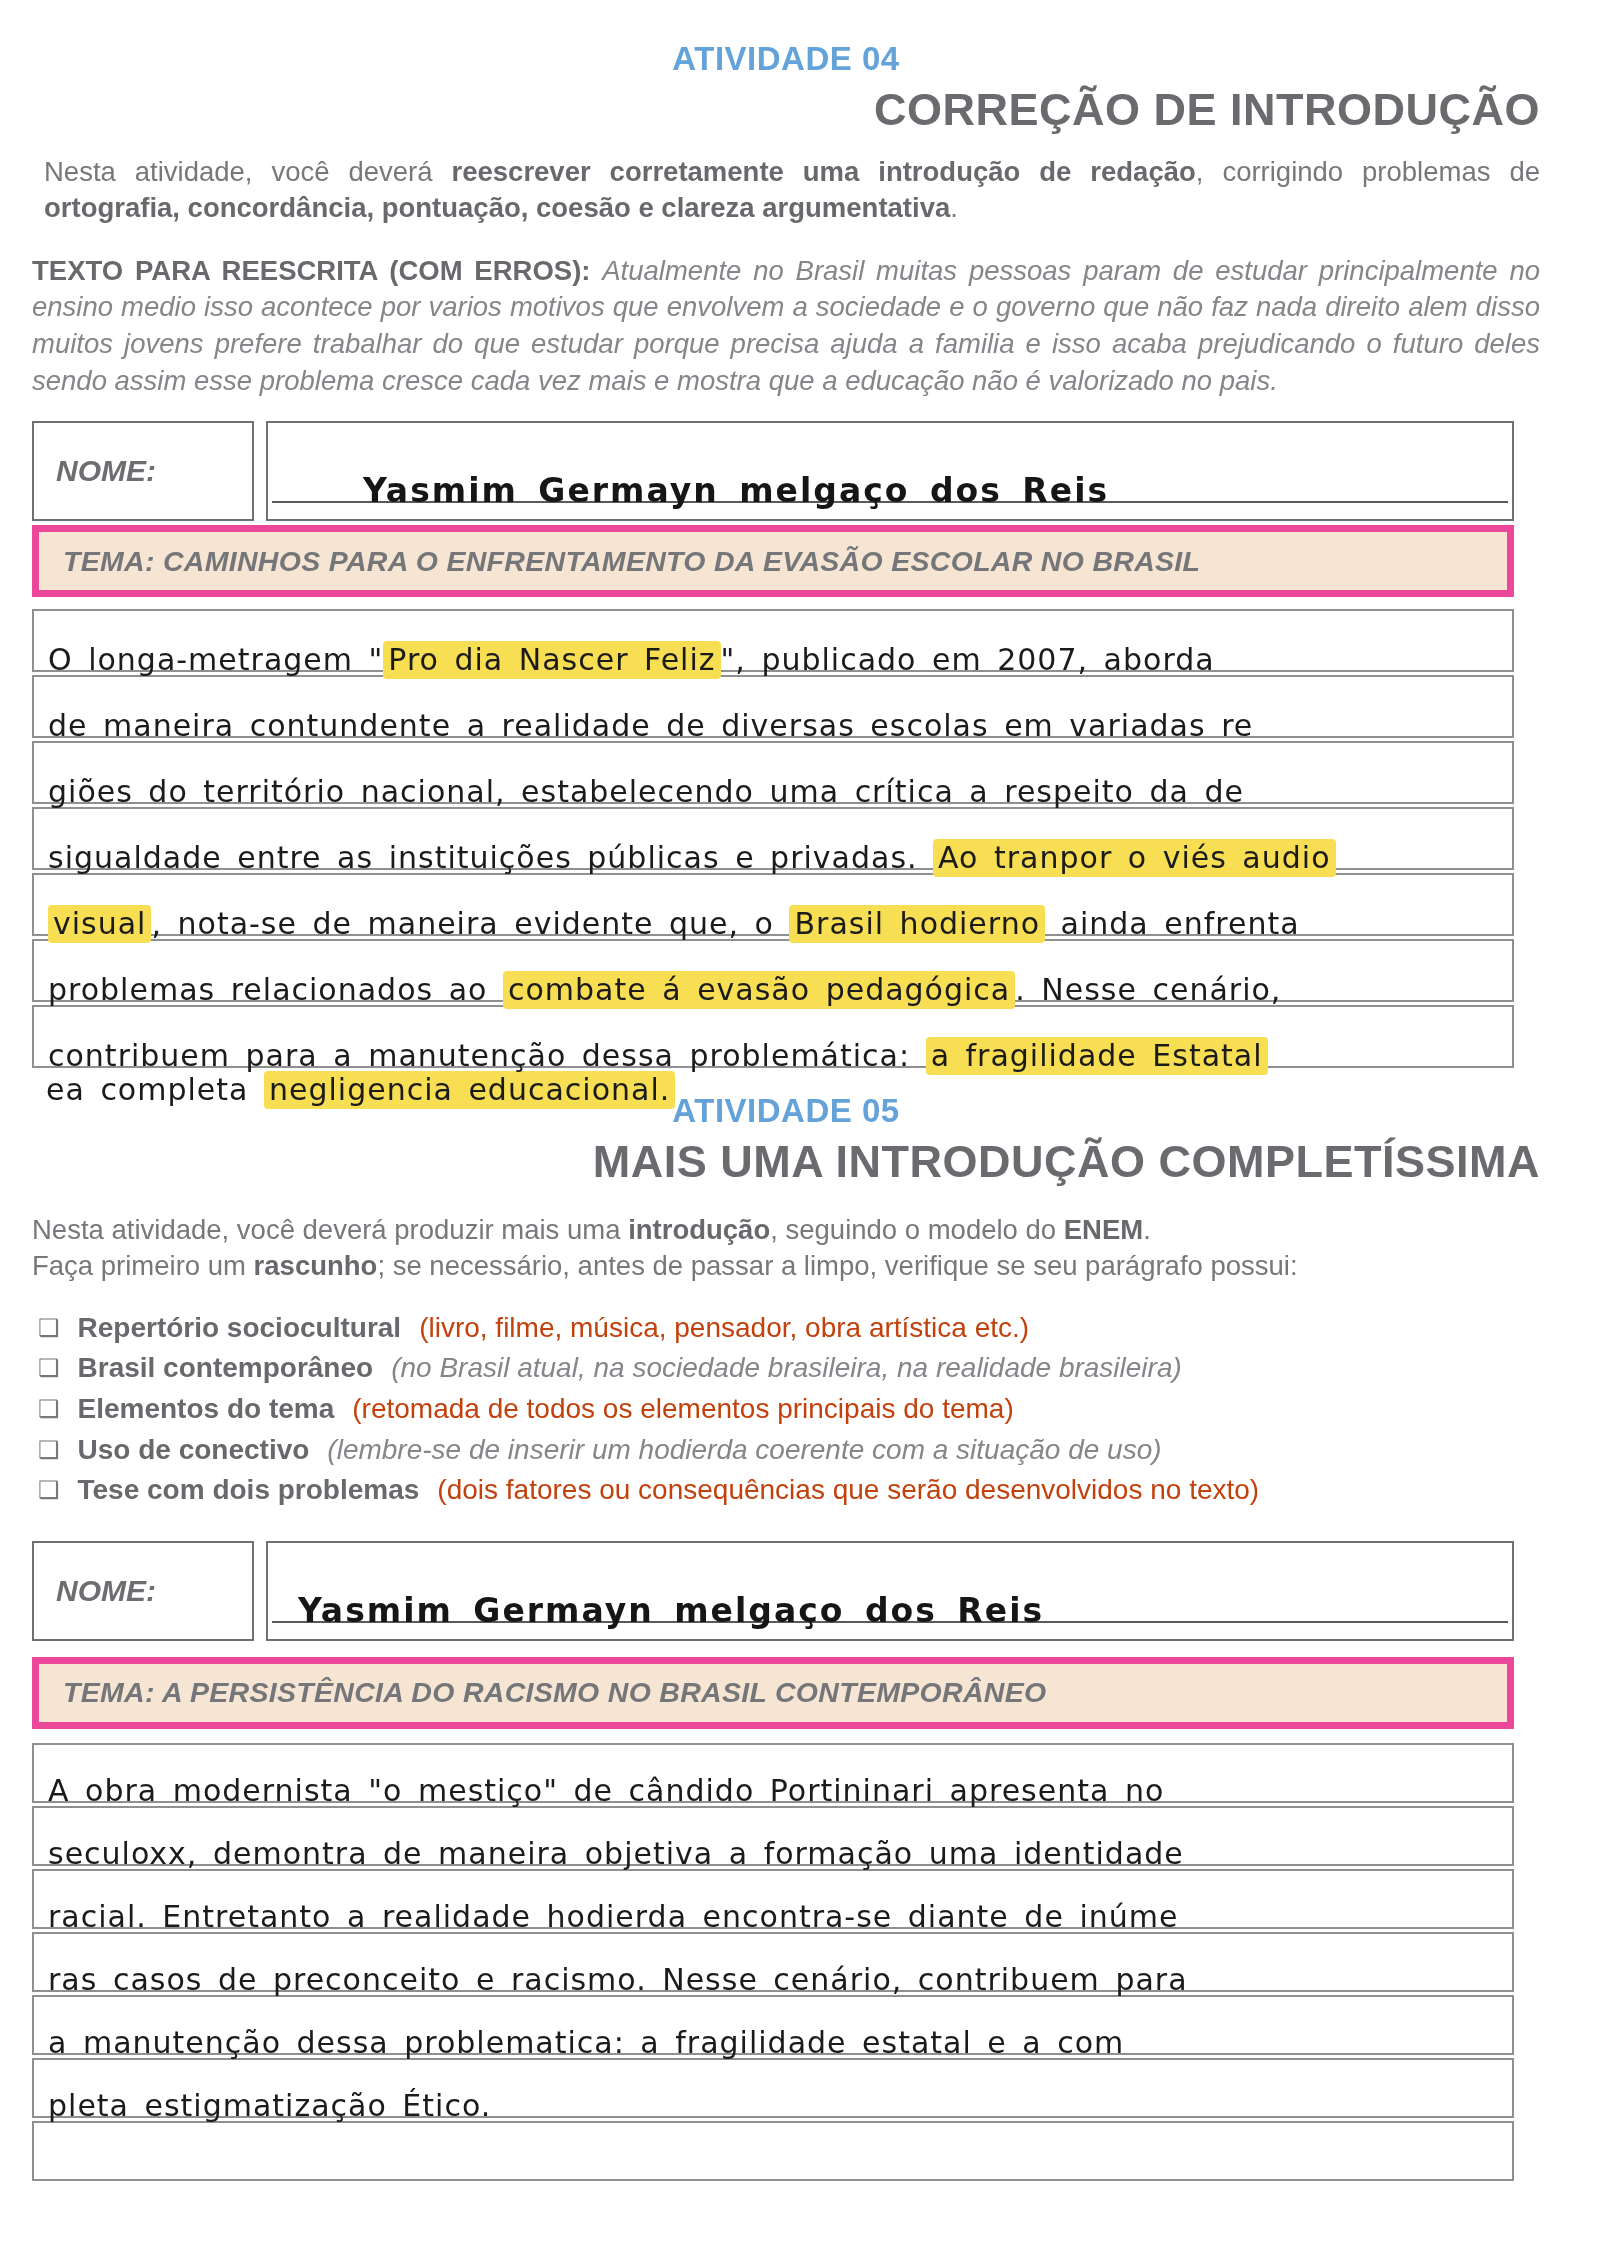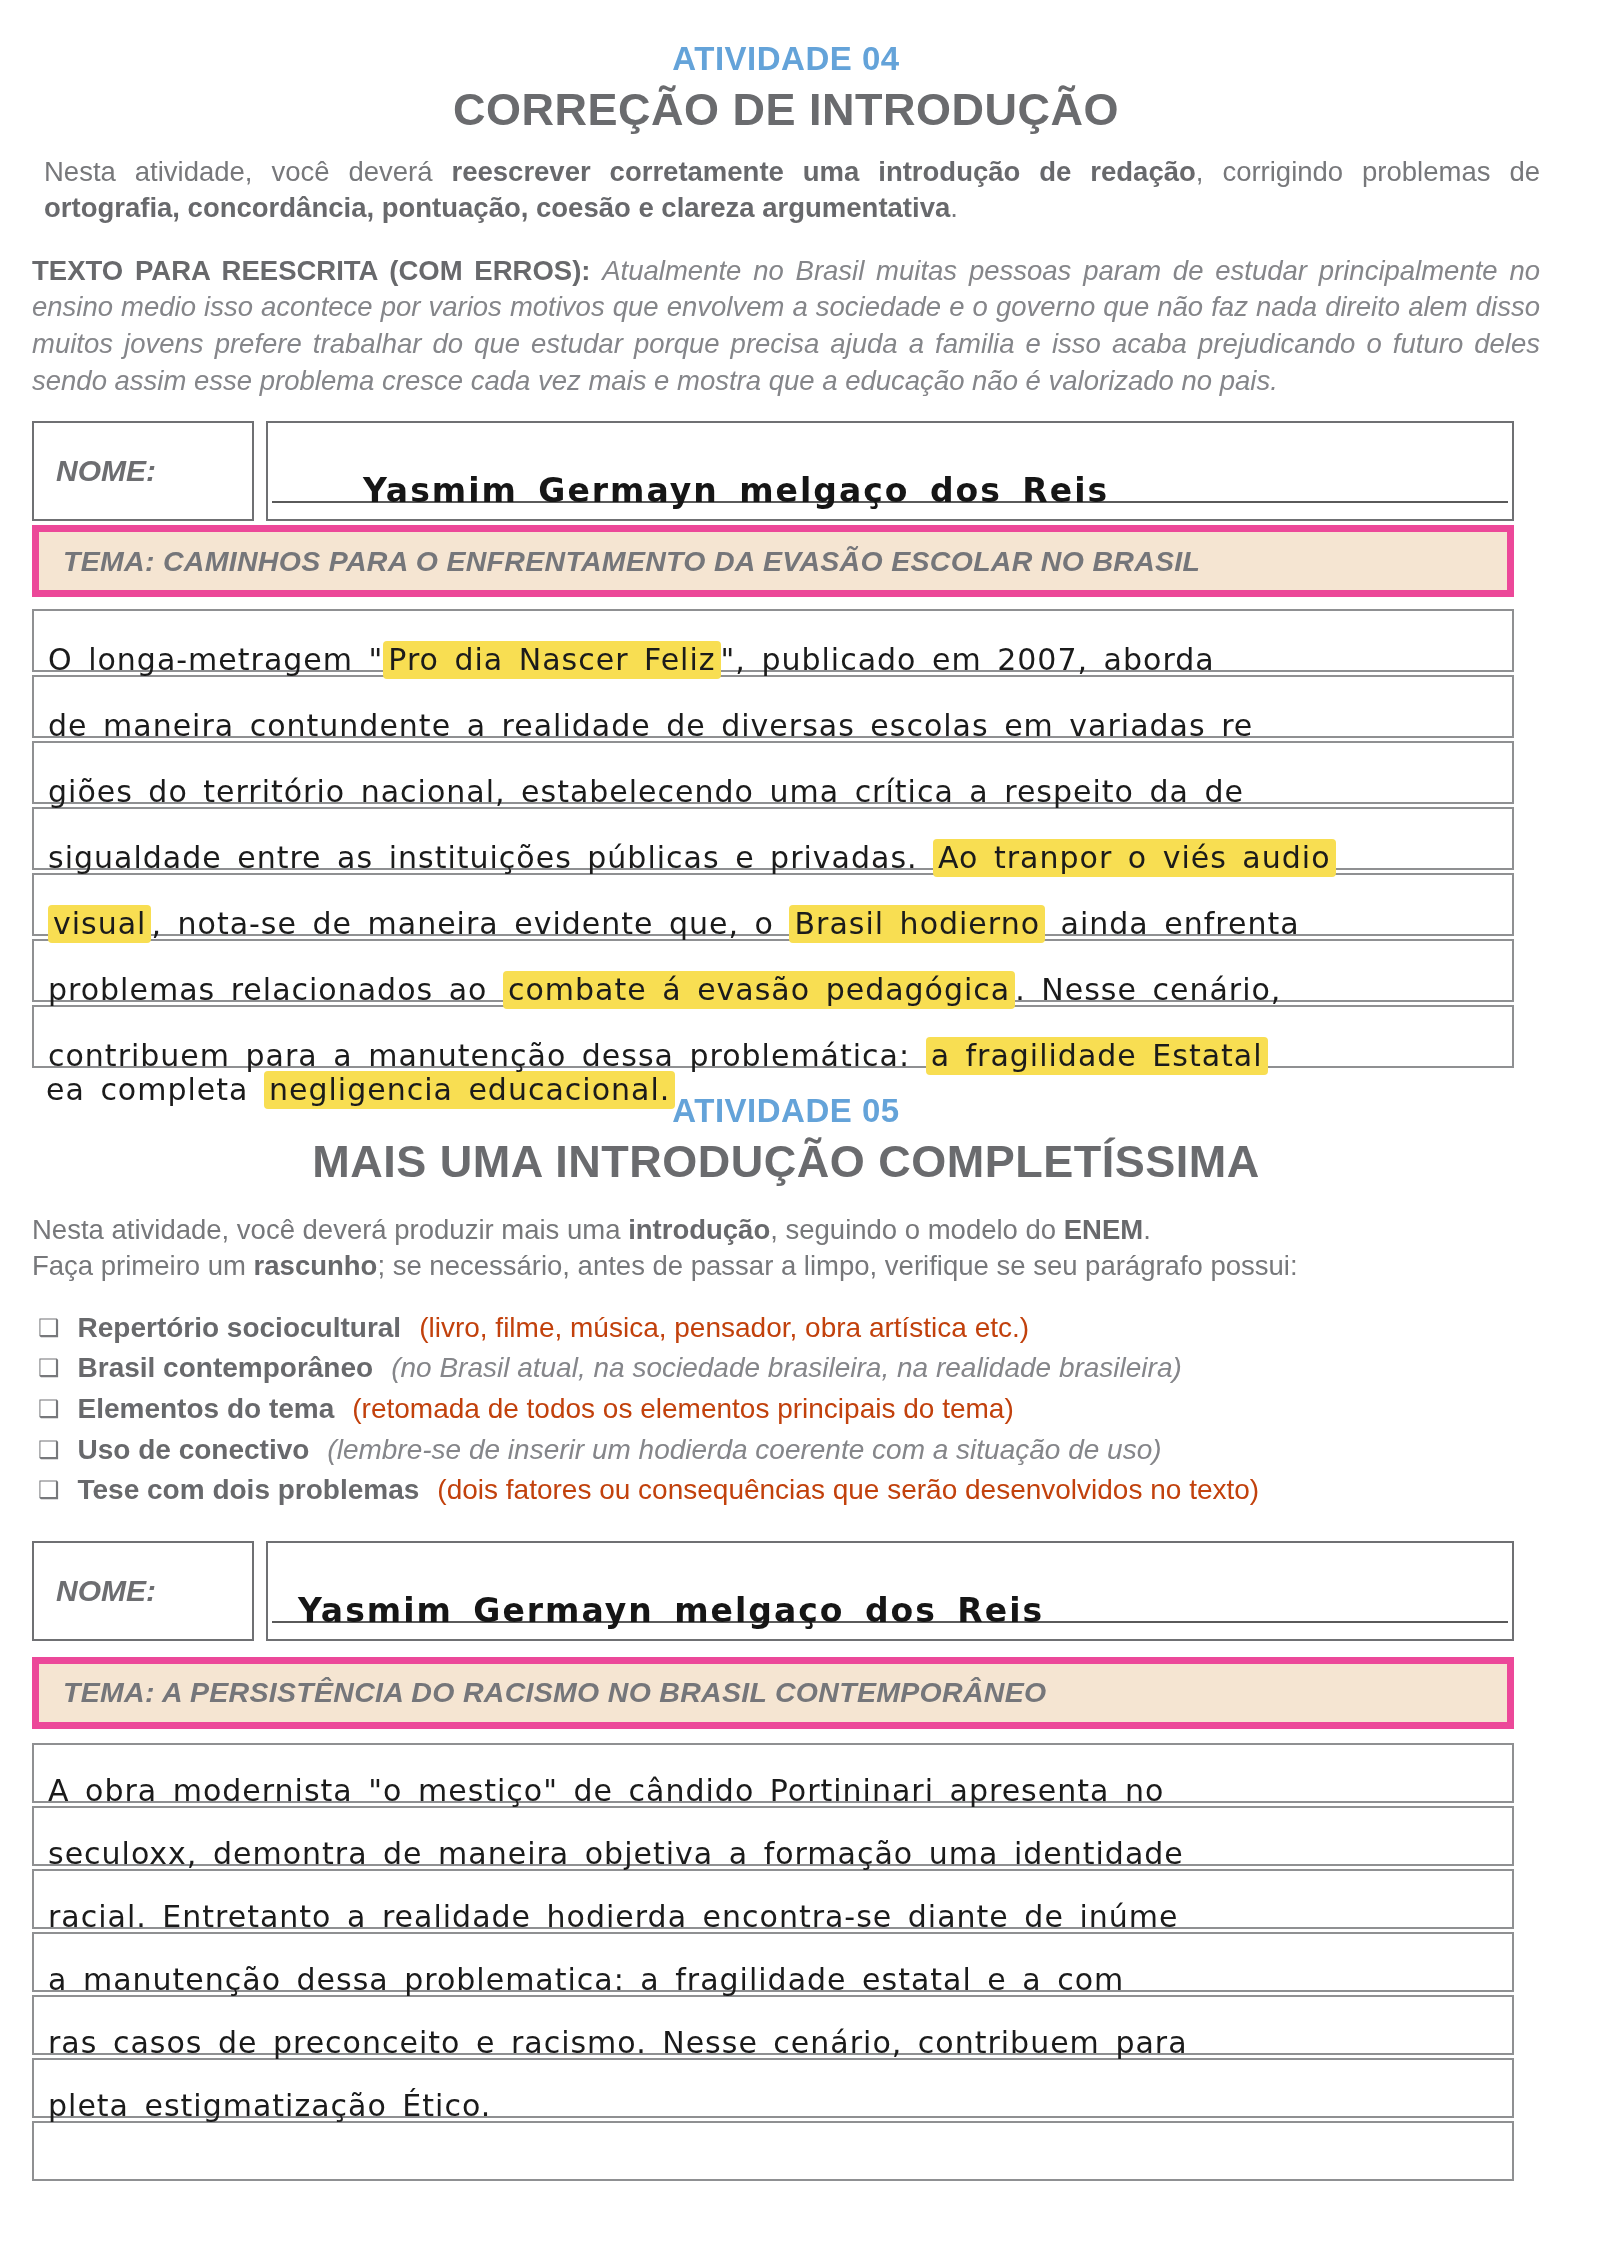--- a/index.html
+++ b/index.html
@@ -10,21 +10,21 @@
     color:#77787b;
   }
   .page { width:100%; height:100%; padding:40px 60px 0 32px; background:#fff; }
 
   
   .kicker {
     text-align:center; font-size:33px; font-weight:700; line-height:1.15;
     color:#64a3d9; letter-spacing:.5px;
   }
   .title {
-    text-align:center; font-size:45px; font-weight:700; line-height:1.15;
+    text-align:right; font-size:45px; font-weight:700; line-height:1.15;
     color:#6a6b6e; letter-spacing:.5px; margin-top:6px;
   }
 
   
   .body { font-size:27.5px; line-height:1.33; color:#77787b; text-align:justify; }
   .body b { color:#68696c; }
   .p-intro { margin-top:18px;margin-left:12px; }
   .p-rewrite { margin-top:26px; }
   .p-rewrite .rw-label { font-weight:700; font-style:normal; color:#68696c; }
   .p-rewrite i { color:#85868a; }
@@ -194,25 +194,25 @@
         <div class="write-row">
           <div class="hand-line"><span>A obra modernista "o mestiço" de cândido Portininari apresenta no</span></div>
         </div>
         <div class="write-row">
           <div class="hand-line"><span>seculoxx, demontra de maneira objetiva a formação uma identidade</span></div>
         </div>
         <div class="write-row">
           <div class="hand-line"><span>racial. Entretanto a realidade hodierda encontra-se diante de inúme</span></div>
         </div>
         <div class="write-row">
+          <div class="hand-line"><span>ras casos de preconceito e racismo. Nesse cenário, contribuem para</span></div>
+        </div>
+        <div class="write-row">
           <div class="hand-line"><span>a manutenção dessa problematica: a fragilidade estatal e a com</span></div>
         </div>
         <div class="write-row">
-          <div class="hand-line"><span>ras casos de preconceito e racismo. Nesse cenário, contribuem para</span></div>
-        </div>
-        <div class="write-row">
           <div class="hand-line"><span>pleta estigmatização Ético.</span></div>
         </div>
         <div class="write-row"></div>
       </div>
   </section>
 
 </div>
 
 </body></html>

